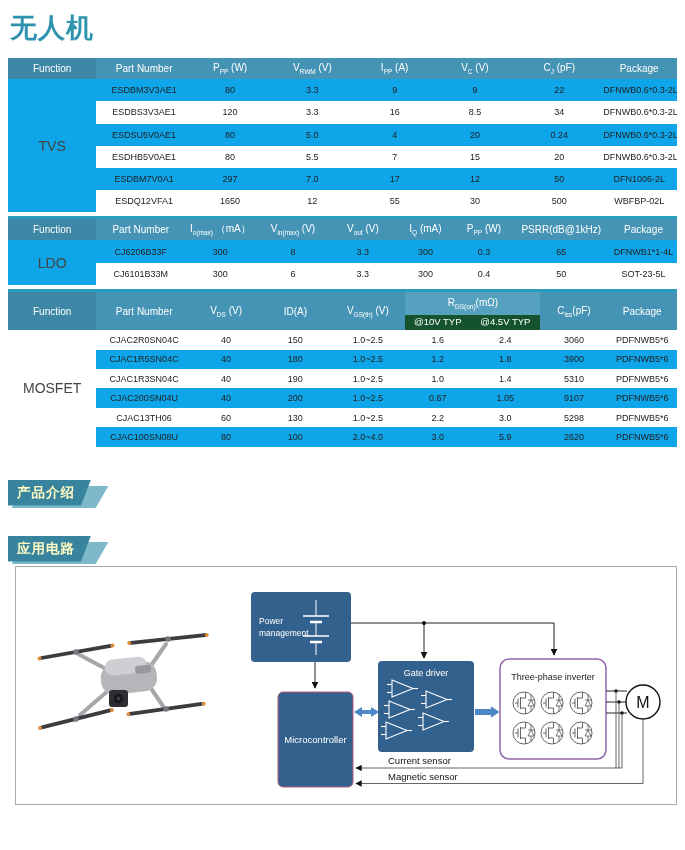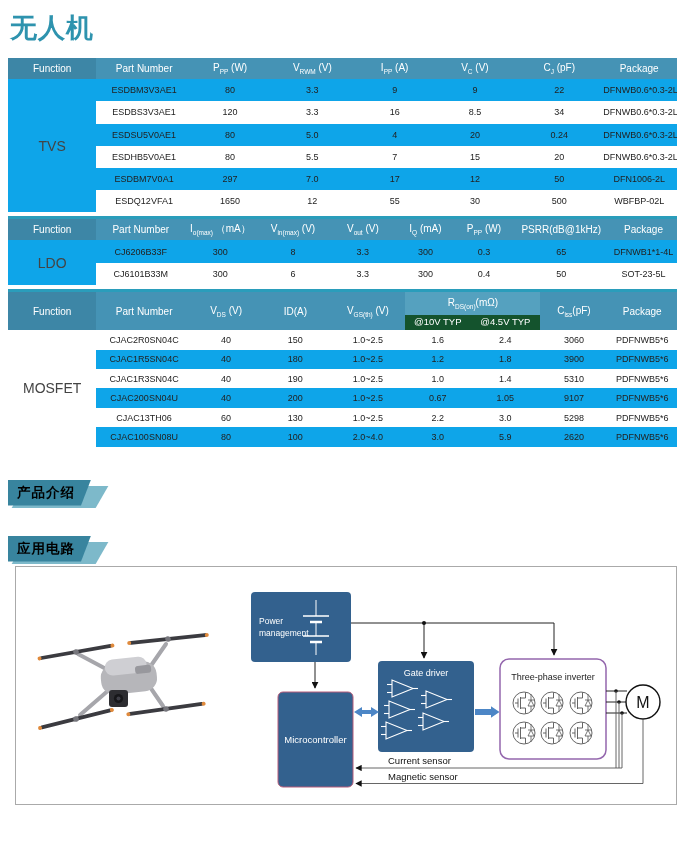--- a/index.html
+++ b/index.html
@@ -18,21 +18,21 @@
   .spec-table td { font-size:9px; color:#222; text-align:center; padding:6.1px 2px; background:#fff; overflow:hidden; white-space:nowrap; }
   .spec-table tr.alt td { background:#0ea5e9; }
   .spec-table td.fn-cell { background:#fff; font-size:14px; color:#444; }
   table.tight td { padding:4.7px 2px;margin-top:35px; }
   table.spec-table th { line-height:1.1; }
   .spec-table thead th { vertical-align:middle; }
 
   .section { margin-top:33px; }
   .badge { position:relative; display:inline-block; margin-left:0; }
   .badge .tail { position:absolute; left:10px; right:-11px; top:6px; bottom:-2px; background:#7db9ca; transform:skewX(-30deg); }
-  .badge .main { position:relative; display:inline-block; background:#38849e; color:#000000; font-size:13.5px; font-weight:bold; padding:4px 16px 4px 9px; clip-path:polygon(0 0,100% 0,calc(100% - 10px) 100%,0 100%); letter-spacing:1px; }
+  .badge .main { position:relative; display:inline-block; background:#38849e; color:#fef9c3; font-size:13.5px; font-weight:bold; padding:4px 16px 4px 9px; clip-path:polygon(0 0,100% 0,calc(100% - 10px) 100%,0 100%); letter-spacing:1px; }
 
   p.intro { margin:13px 2px 0 0; font-size:12px; line-height:2.0; color:#3d3d3d; text-align:justify; }
 
   .section-circuit { margin-top:30px; }
   .diagram-box { margin-left:7px; margin-top:4px; width:662px; height:239px; border:1px solid #aaa; background:#fff; box-sizing:border-box; }
   .diagram-box svg { display:block; }
   svg text { font-family:"Liberation Sans", sans-serif; }
 </style>
 </head>
 <body>

